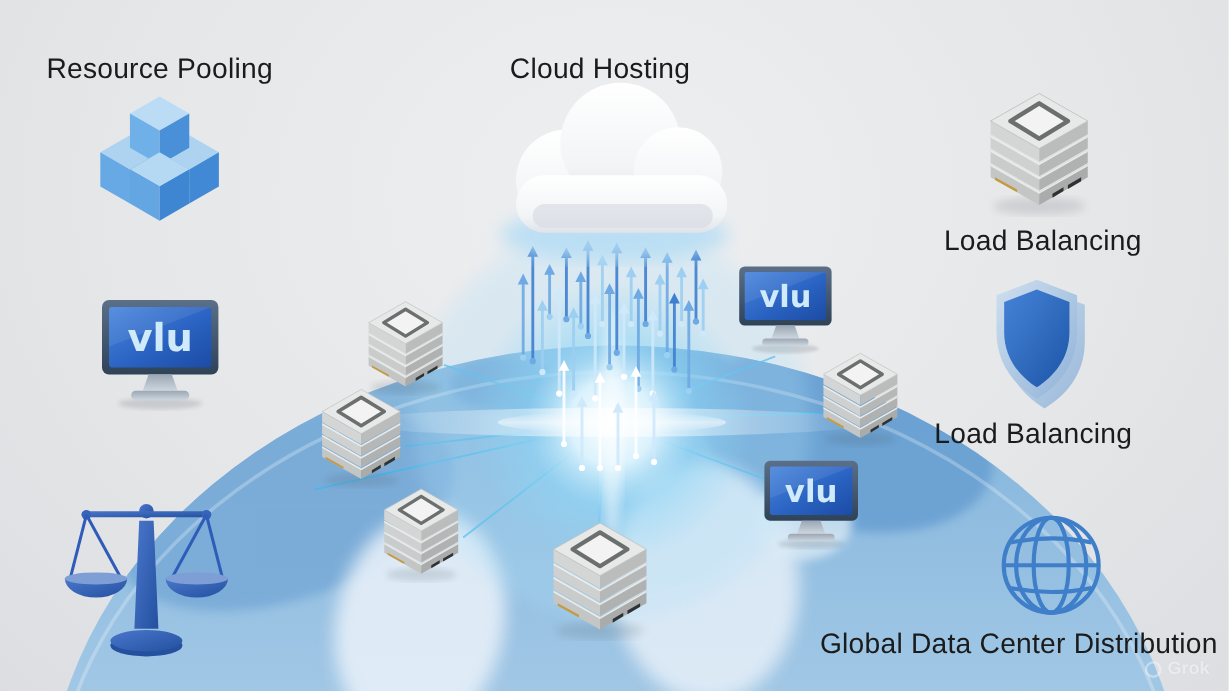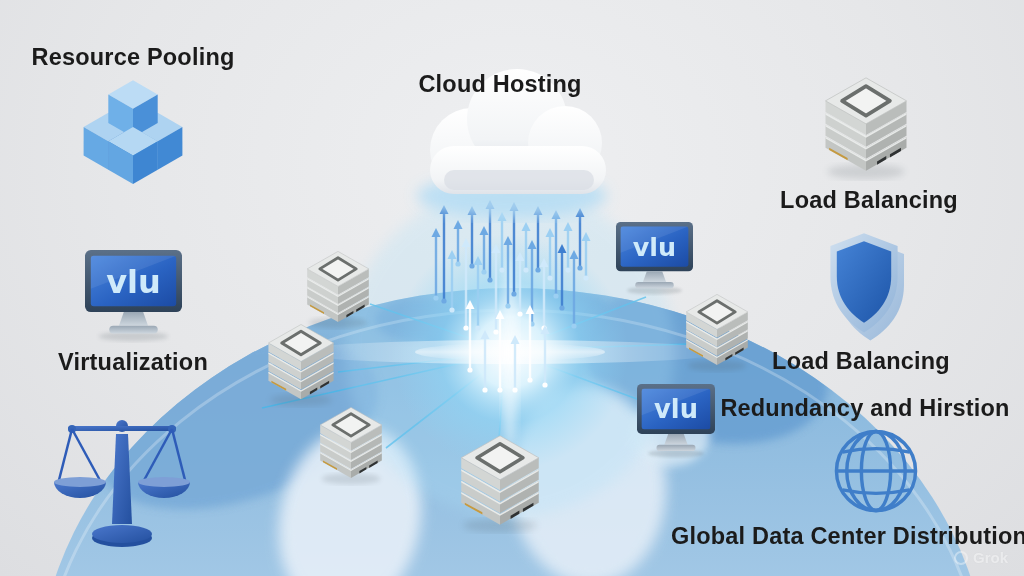--- a/index.html
+++ b/index.html
@@ -4,21 +4,21 @@
 <style>
   html,body{margin:0;padding:0;}
   .stage{
     position:relative;width:1024px;height:576px;overflow:hidden;
     background:radial-gradient(ellipse at 50% 28%, #eeeff1 0%, #e6e7e9 55%, #dddee1 100%);
     font-family:"Liberation Sans", sans-serif;
   }
   .stage svg{position:absolute;left:0;top:0;}
   .lbl{
     position:absolute;transform:translateX(-50%);
-    font-size:23.5px;font-weight:700;color:#1b1b1b;white-space:nowrap;
+    font-size:23.5px;font-weight:400;color:#1b1b1b;white-space:nowrap;
     letter-spacing:0.2px;
   }
   .watermark{
     position:absolute;right:16px;bottom:10px;display:flex;align-items:center;gap:5px;
     color:#ffffff;opacity:0.38;font-size:15px;font-weight:700;
     text-shadow:0 0 2px #00000022;
   }
   .watermark .wm-circle{
     width:14px;height:14px;border:2.5px solid #ffffff;border-radius:50%;
     box-sizing:border-box;
@@ -345,24 +345,22 @@
       <circle cx="50" cy="50" r="46"></circle>
       <ellipse cx="50" cy="50" rx="17" ry="46"></ellipse>
       <ellipse cx="50" cy="50" rx="34" ry="46"></ellipse>
       <line x1="4" y1="50" x2="96" y2="50"></line>
       <path d="M11,28 Q50,20 89,28"></path>
       <path d="M11,72 Q50,80 89,72"></path>
     </g>
   </svg>
 
   <div class="lbl" style="left:133px;top:44px;">Resource Pooling</div>
-  <div class="lbl" style="left:500px;top:44px;margin-top:27px;">Cloud Hosting</div>
+  <div class="lbl" style="left:500px;top:44px;">Cloud Hosting</div>
   <div class="lbl" style="left:869px;top:187px;">Load Balancing</div>
-  <div class="lbl" style="left:133px;top:349px;">Virtualization</div>
   <div class="lbl" style="left:861px;top:348px;">Load Balancing</div>
-  <div class="lbl" style="left:865px;top:395px;">Redundancy and Hirstion</div>
   <div class="lbl" style="left:849px;top:523px;">Global Data Center Distribution</div>
 
   <div class="watermark">
     <span class="wm-circle"></span>
     <span>Grok</span>
   </div>
 </div>
 
 </body></html>

